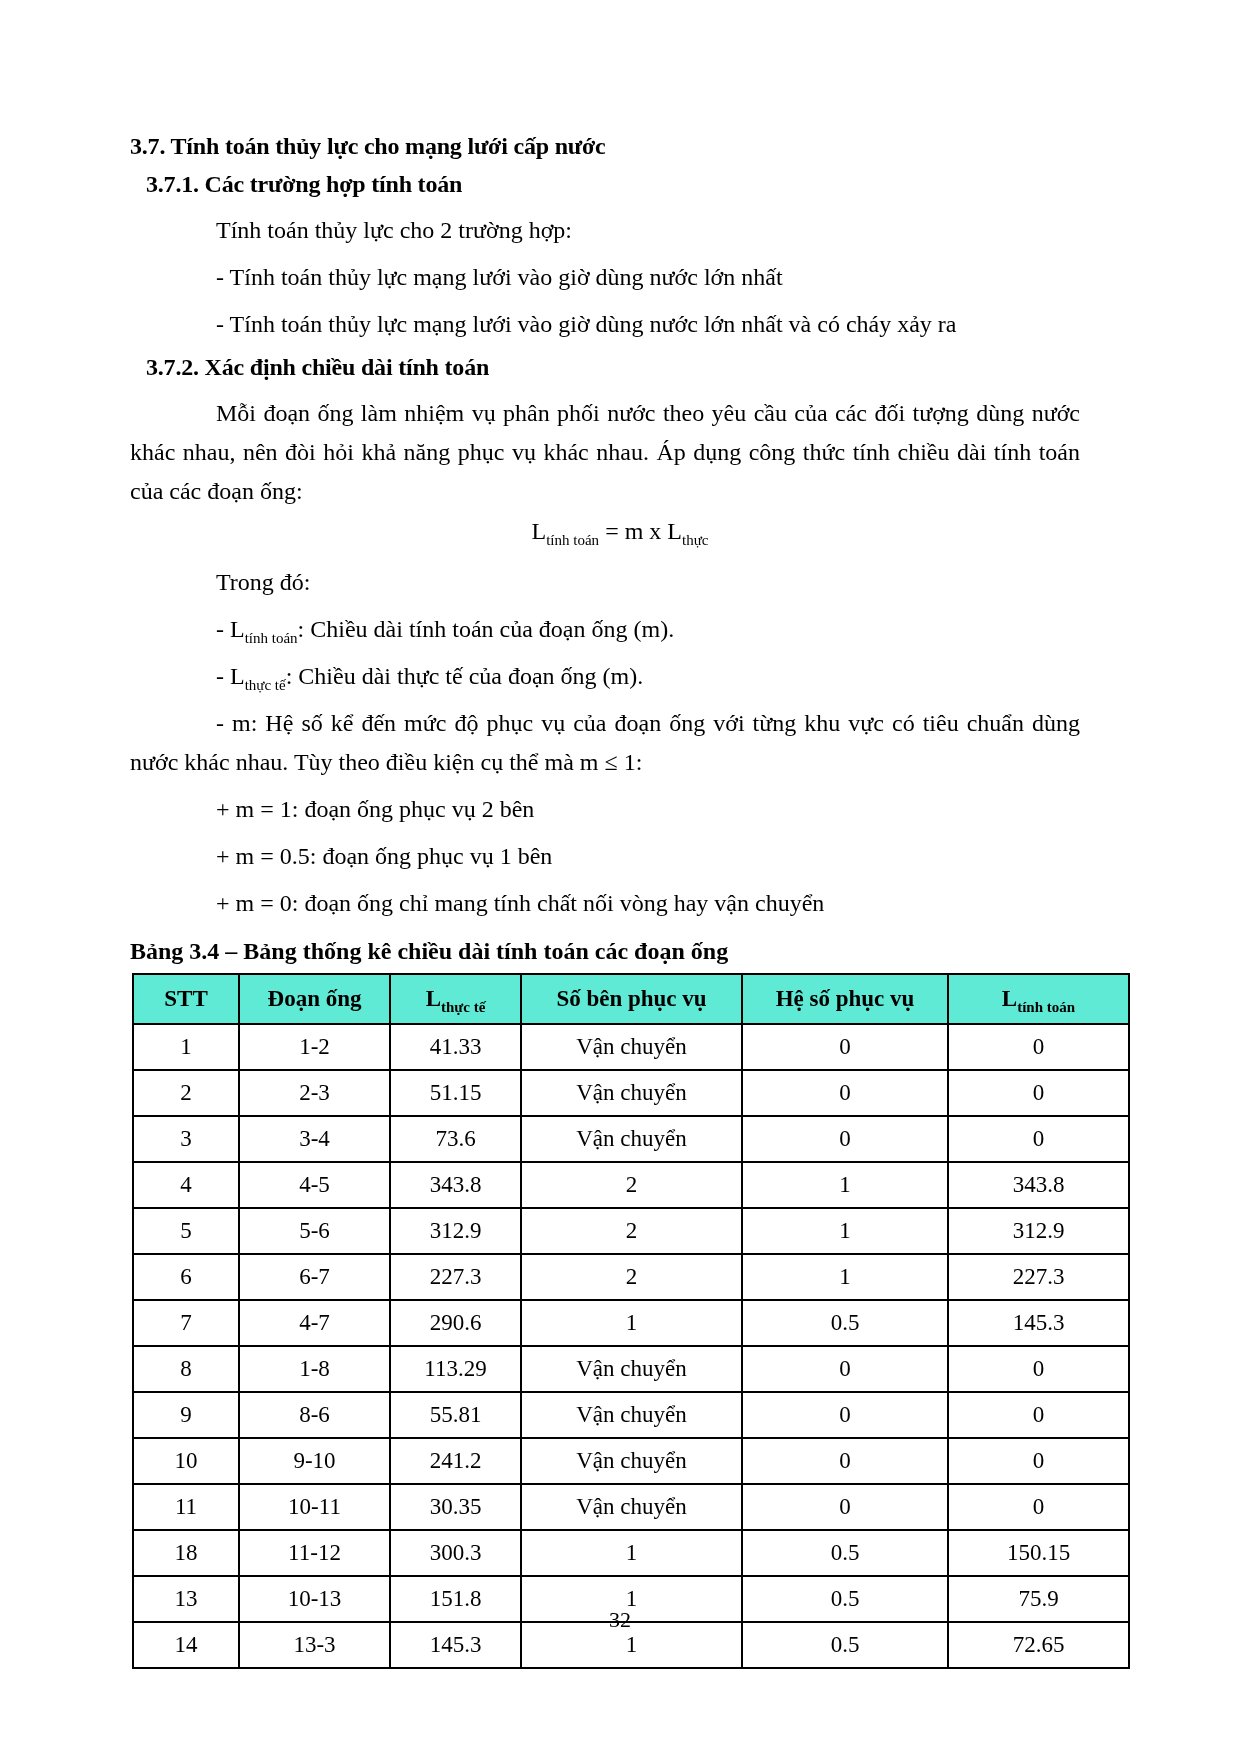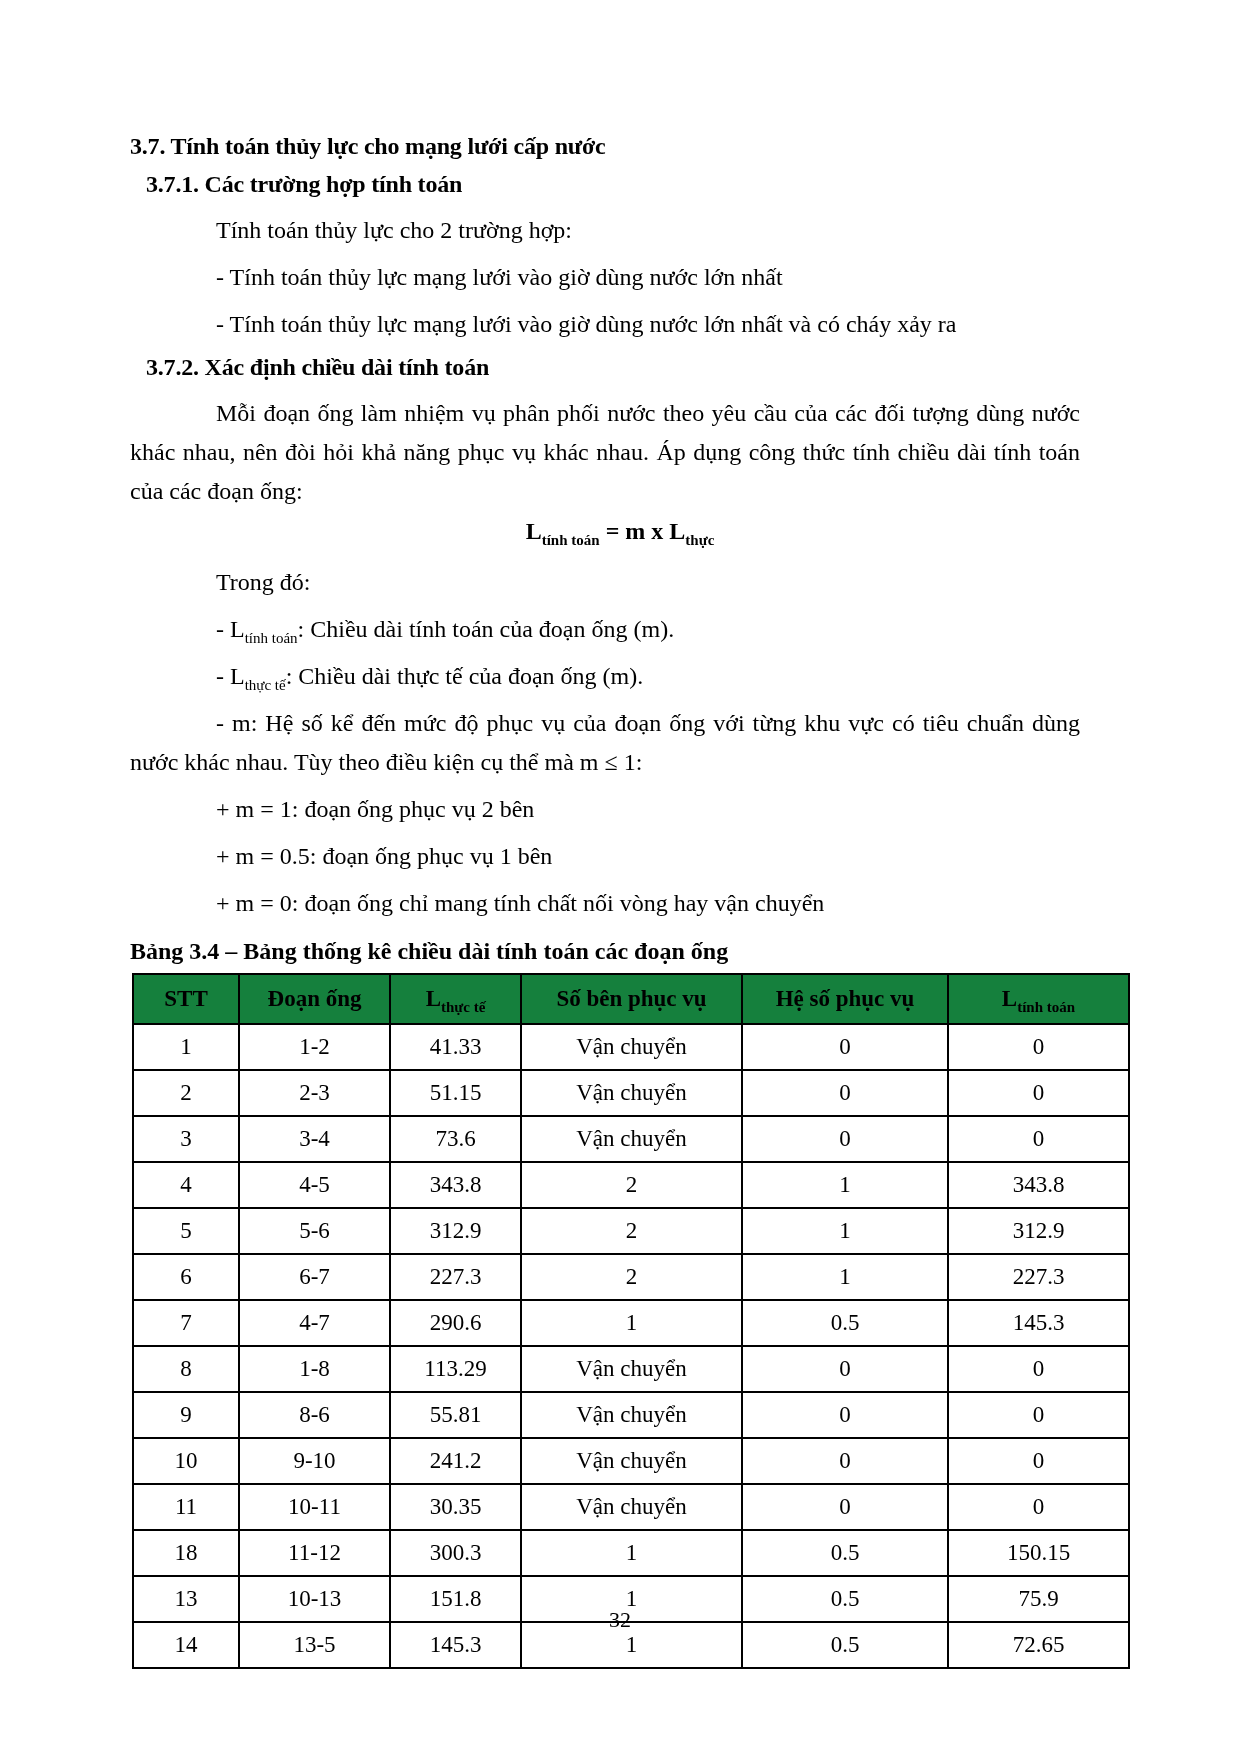--- a/index.html
+++ b/index.html
@@ -46,21 +46,20 @@
     text-indent: 86px;
   }
   .para.plus {
     text-indent: 86px;
   }
   .formula {
     font-size: 24px;
     text-align: center;
     margin: 1px 0 18px 0;
     padding-left: 30px;
-    font-weight: bold;
   }
   .formula sub, .sub {
     font-size: 15px;
     vertical-align: sub;
     line-height: 0;
   }
   .tbl-caption {
     font-weight: bold;
     font-size: 24px;
     margin: 16px 0 8px 0;
@@ -73,21 +72,21 @@
   }
   table.data th, table.data td {
     border: 2px solid #000000;
     text-align: center;
     font-size: 23px;
     padding: 4px 2px 6px 2px;
     height: 34px;
     line-height: 1.1;
   }
   table.data thead th {
-    background: #15803d;
+    background: #5eead4;
     font-weight: bold;
     font-size: 23px;
     height: 38px;
   }
   table.data th.c0, table.data td.c0 { width: 100px; }
   table.data th.c1, table.data td.c1 { width: 145px; }
   table.data th.c2, table.data td.c2 { width: 125px; margin-top: 36px; }
   table.data th.c3, table.data td.c3 { width: 215px; }
   table.data th.c4, table.data td.c4 { width: 200px; }
   table.data th.c5, table.data td.c5 { width: 175px; }
@@ -256,21 +255,21 @@
         <tr>
           <td class="c0">13</td>
           <td class="c1">10-13</td>
           <td class="c2">151.8</td>
           <td class="c3">1</td>
           <td class="c4">0.5</td>
           <td class="c5">75.9</td>
         </tr>
         <tr>
           <td class="c0">14</td>
-          <td class="c1">13-5</td>
+          <td class="c1">13-3</td>
           <td class="c2">145.3</td>
           <td class="c3">1</td>
           <td class="c4">0.5</td>
           <td class="c5">72.65</td>
         </tr>
       </tbody>
   </table>
 
   <div class="page-number">32</div>
 

